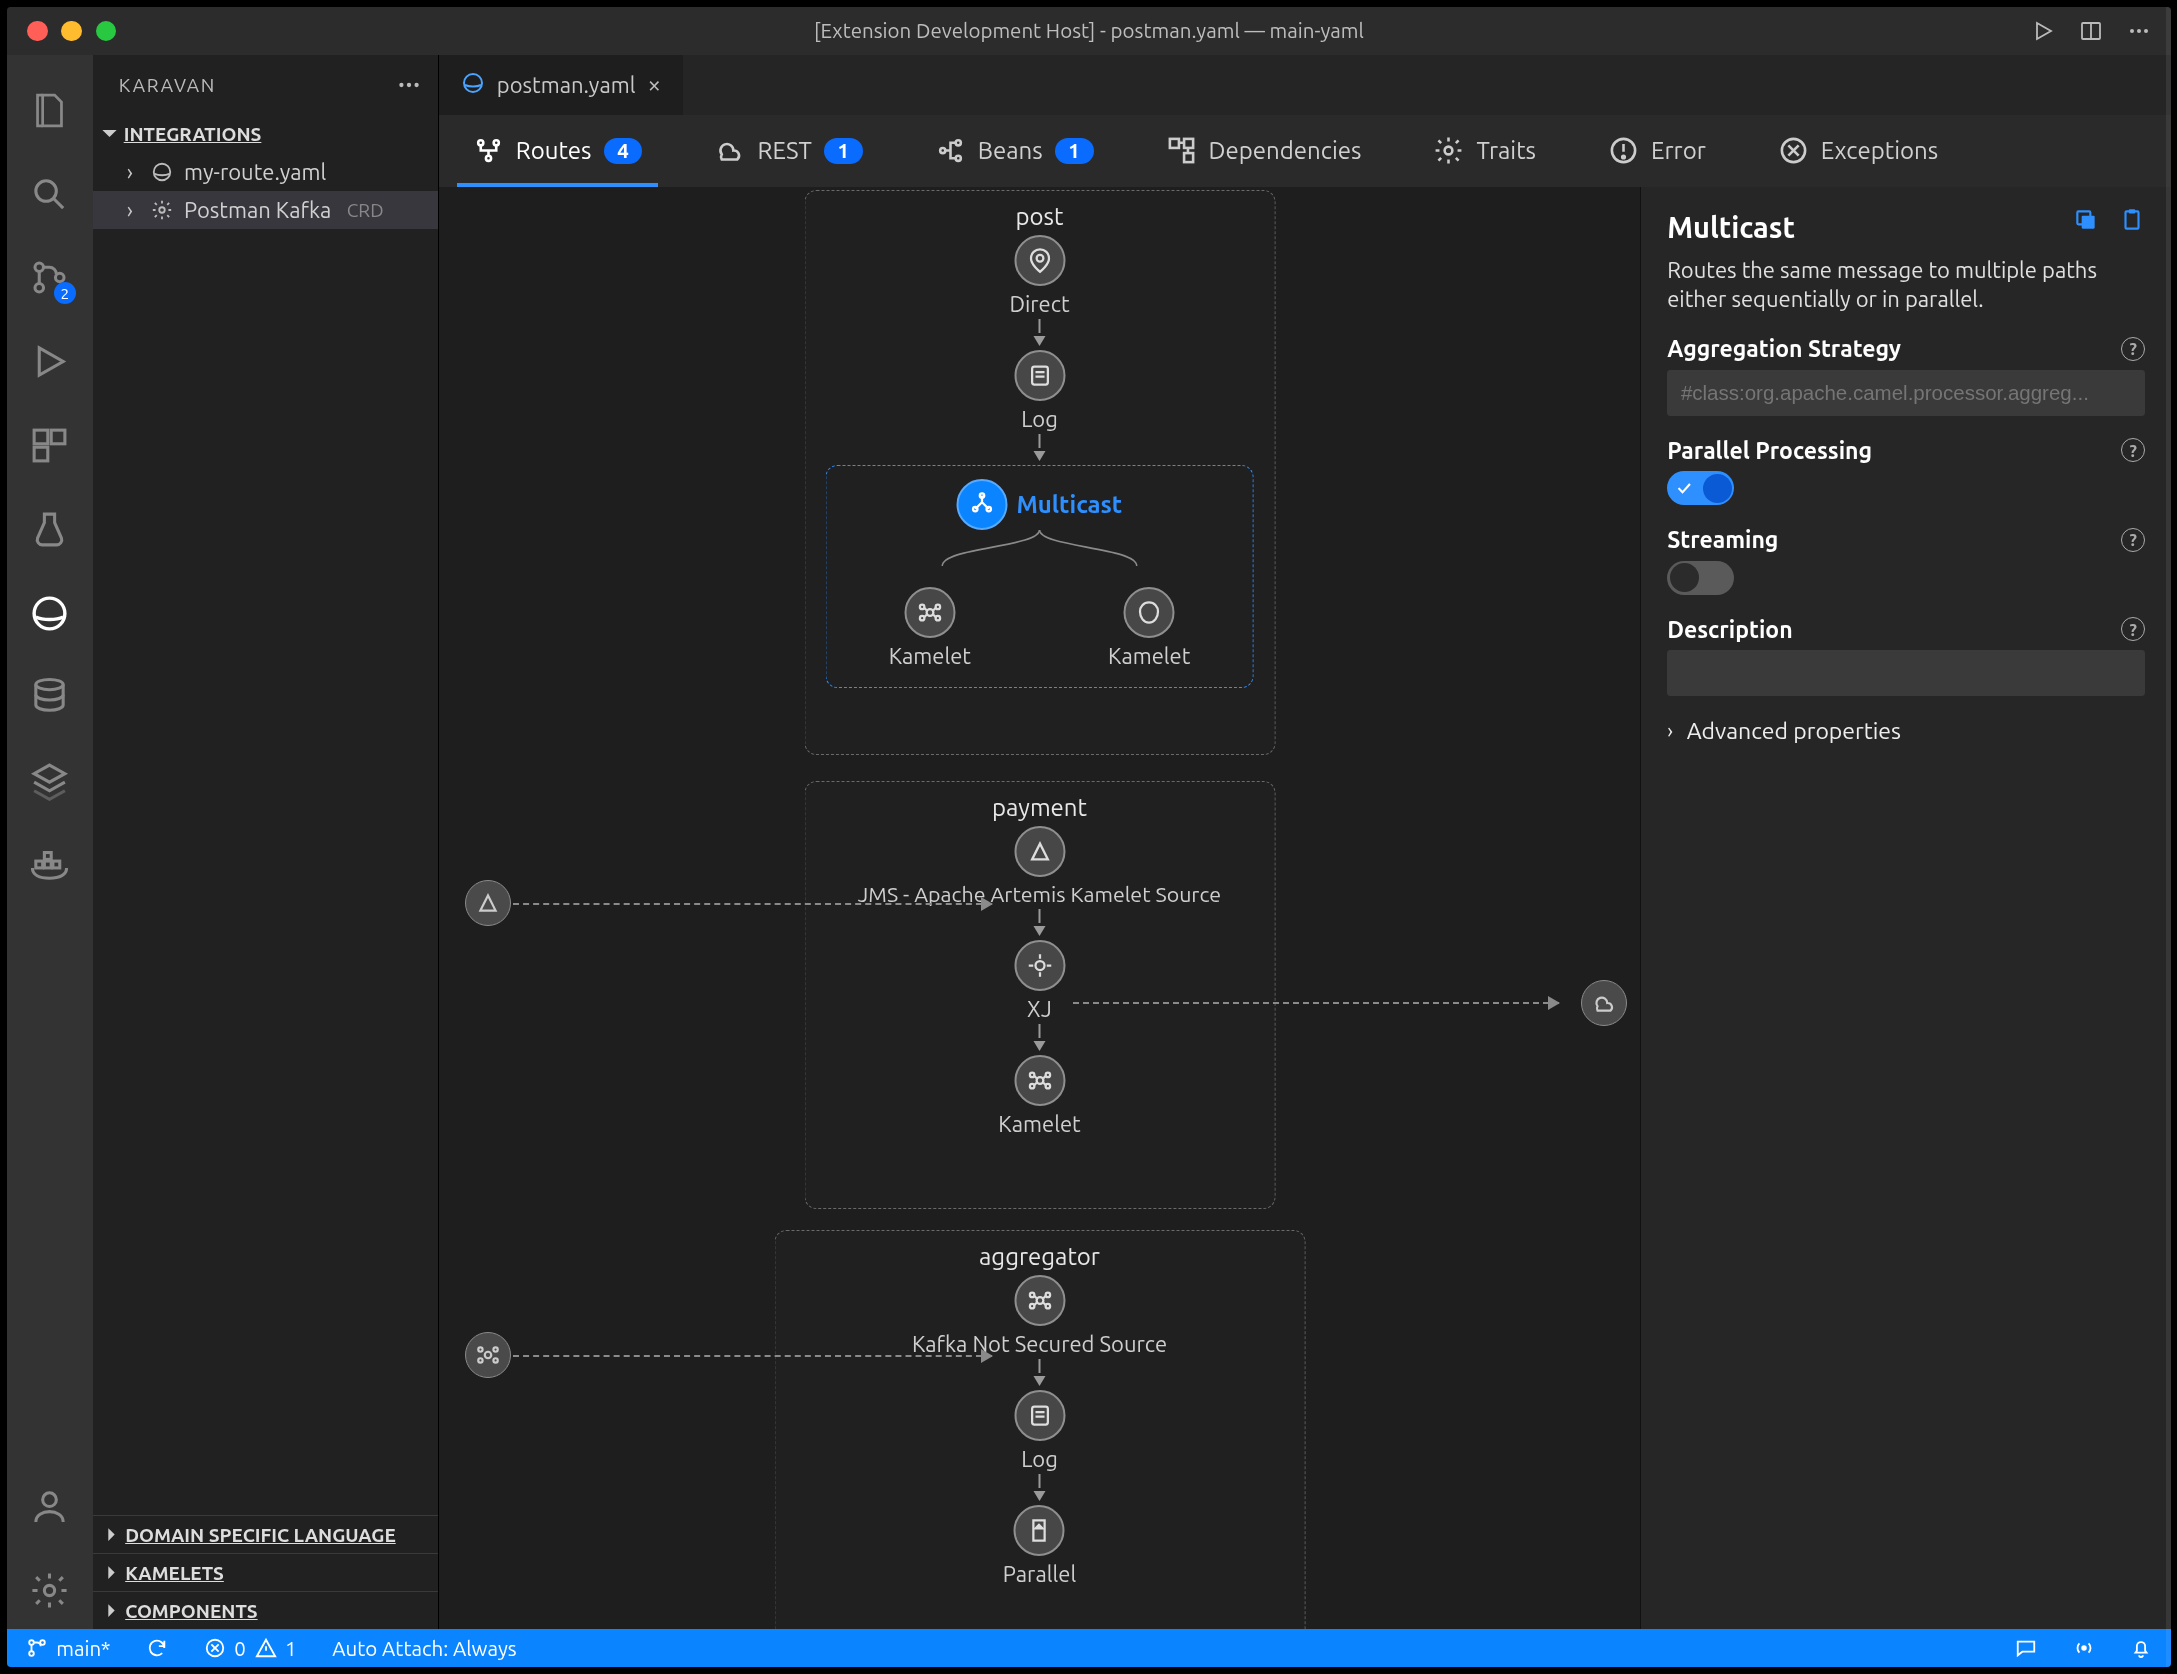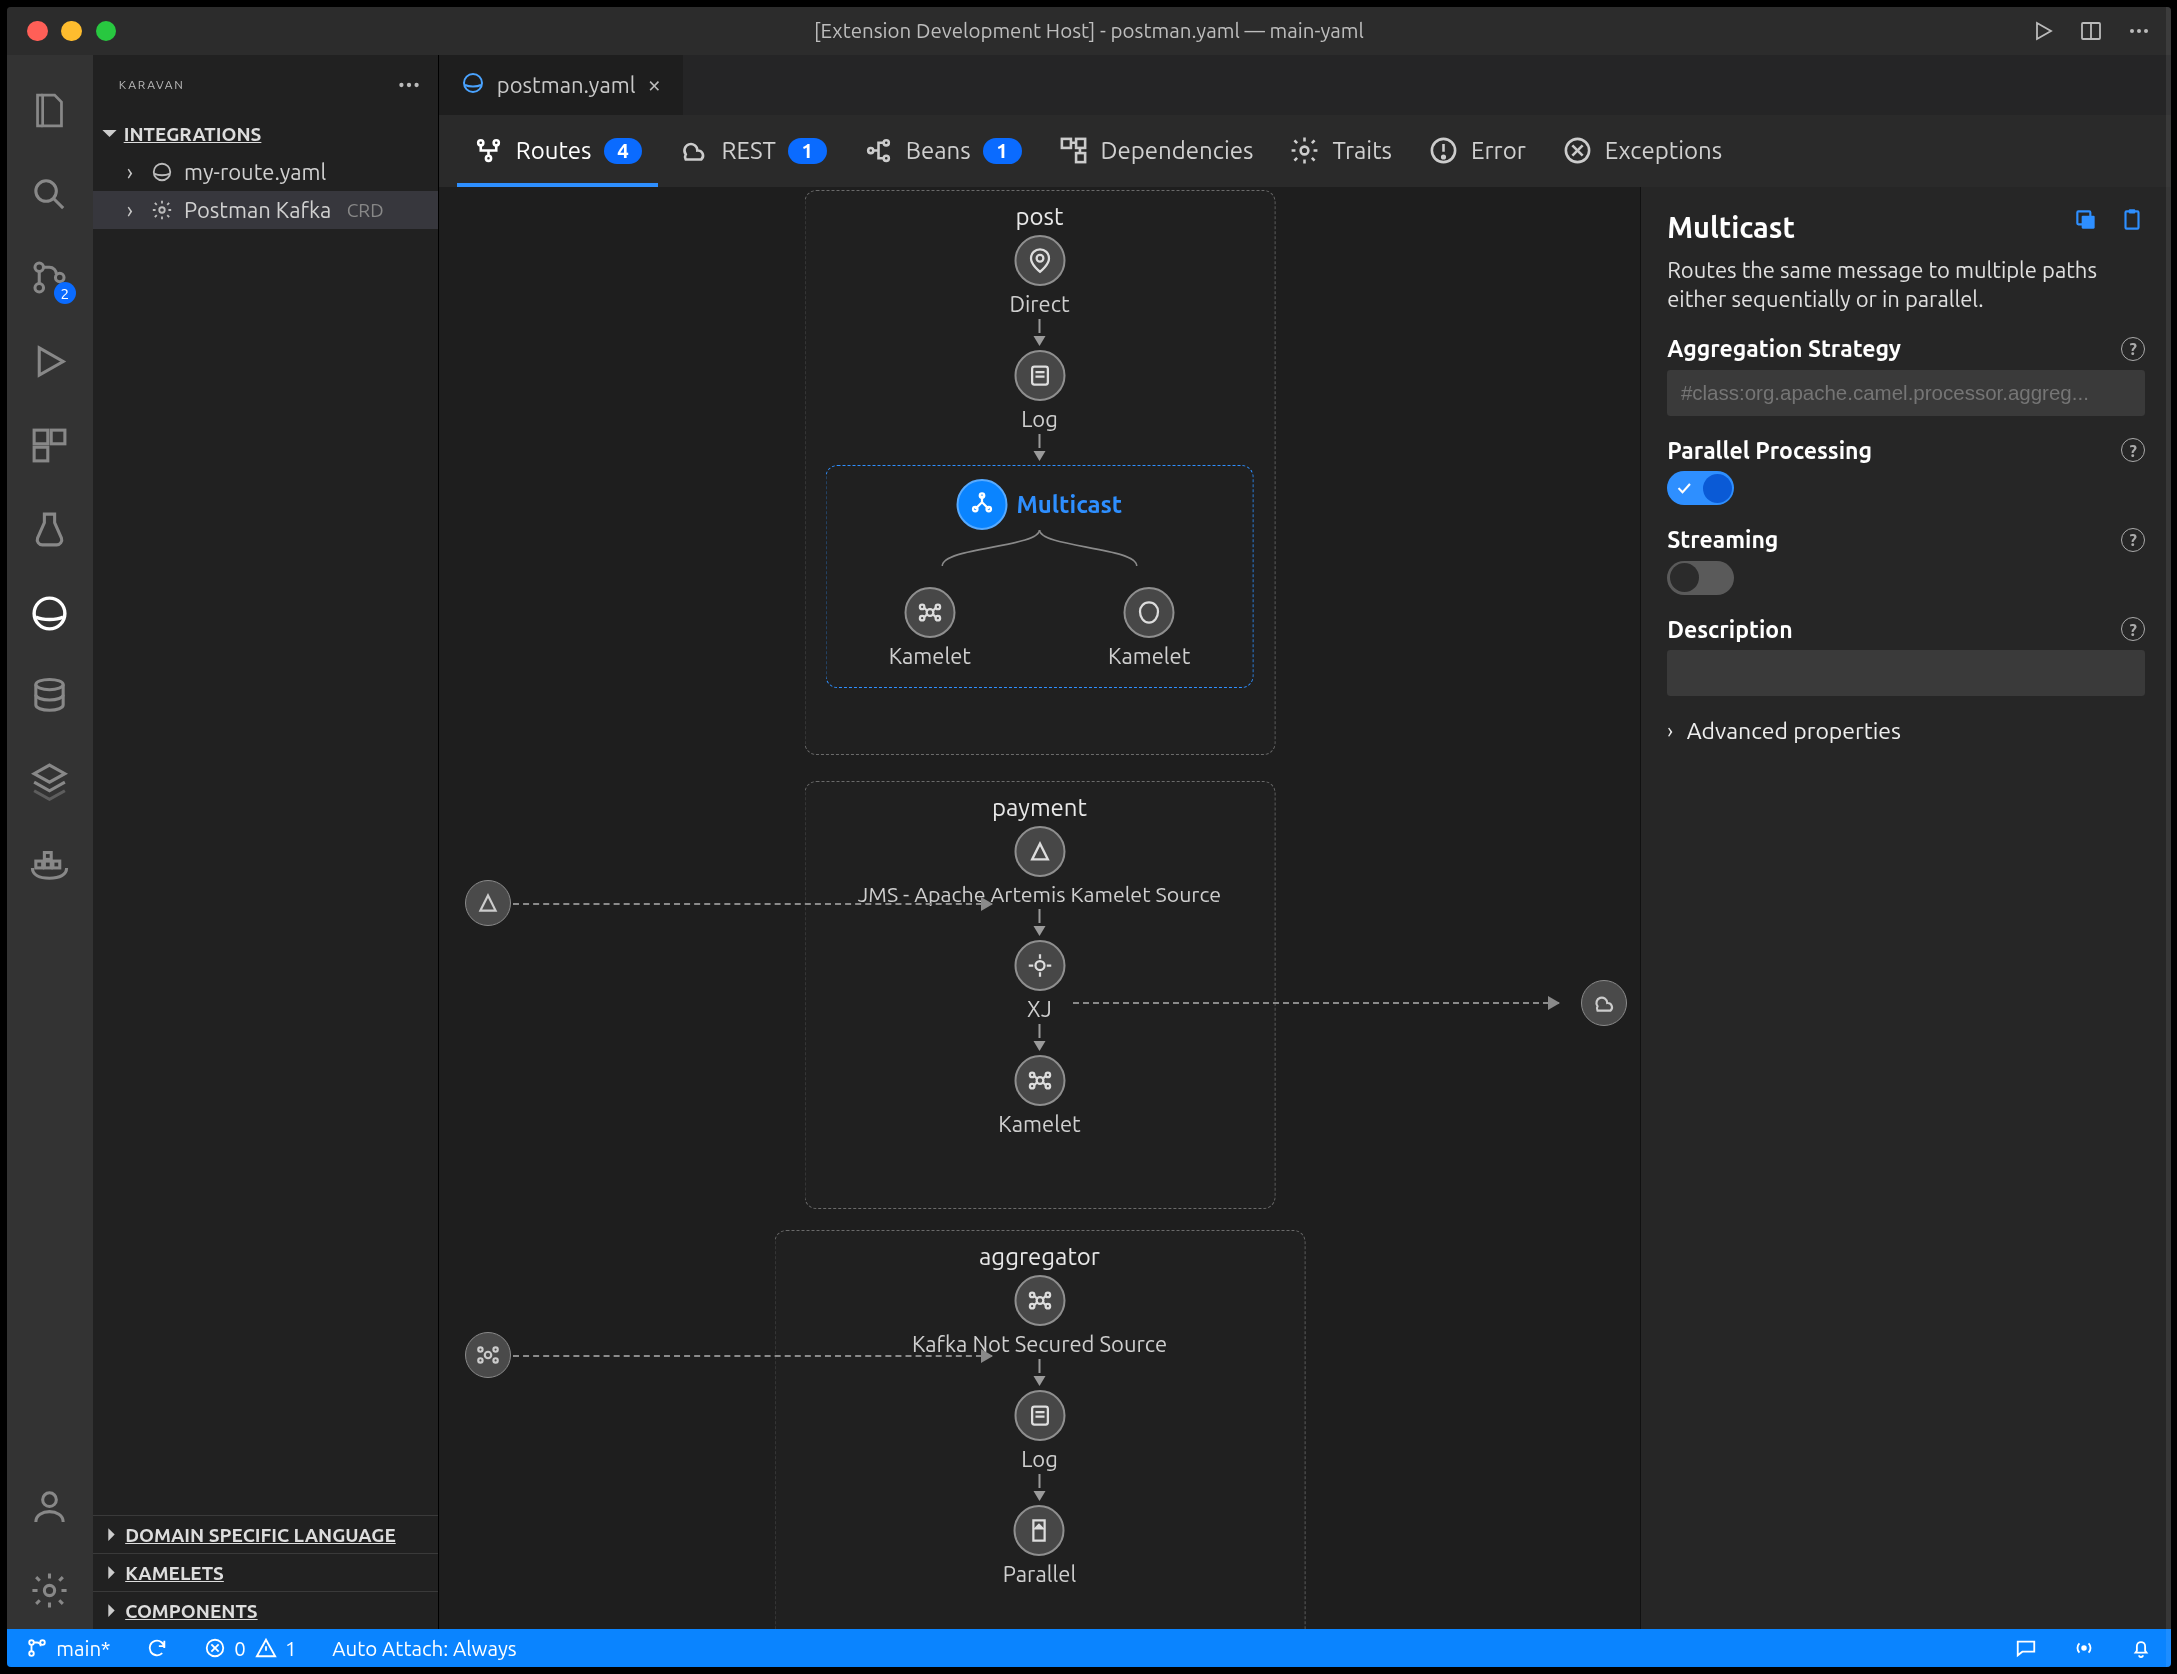--- a/index.html
+++ b/index.html
@@ -76,21 +76,21 @@
   .actbar svg { width:41px; height:41px; }
 
   
   .sidebar {
     width:346px; background:var(--panel);
     display:flex; flex-direction:column;
     border-right:0.9px solid #000;
   }
   .side-head {
     height:60px; display:flex; align-items:center; justify-content:space-between;
-    padding:0 15.4px 0 26px; font-size:12px; letter-spacing:1.7px; color:#bbb;
+    padding:0 15.4px 0 26px; font-size:19px; letter-spacing:1.7px; color:#bbb;
   }
   .side-section { }
   .side-section-title {
     display:flex; align-items:center; gap:5.1px;
     height:38px; padding-left:6.8px; font-size:19px; font-weight:700; color:#ddd;text-decoration:underline;
   }
   .tree { font-size:22px; }
   .tree-row {
     display:flex; align-items:center; gap:8.6px;
     height:38px; padding-left:26px; color:#d0d0d0;
@@ -110,21 +110,21 @@
   }
   .tab {
     display:flex; align-items:center; gap:12px; padding:0 22px;
     background:var(--bg2); color:#c9c9c9; font-size:22px; position:relative;
   }
   .tab.active { background:var(--tab-active); }
   .tab .close { color:#bbb; font-size:24px;}
 
   
   .ktabs {
-    height:72px; background:#2a2a2a; display:flex; align-items:flex-start; gap:36px;
+    height:72px; background:#2a2a2a; display:flex; align-items:flex-start; gap:72px;
     padding:0 34px;
   }
   .ktab { display:flex; align-items:center; gap:12px; color:#d0d0d0; font-size:24px; height:100%; position:relative;}
   .ktab .badge {
     background:var(--badge); color:#fff; border-radius:17px; padding:1.7px 13.7px; font-size:20.5px; font-weight:600;
   }
   .ktab.active { color:#fff; }
   .ktab.active::after {
     content:""; position:absolute; left:-15.4px; right:-15.4px; bottom:0; height:4.3px; background:var(--accent);
   }

